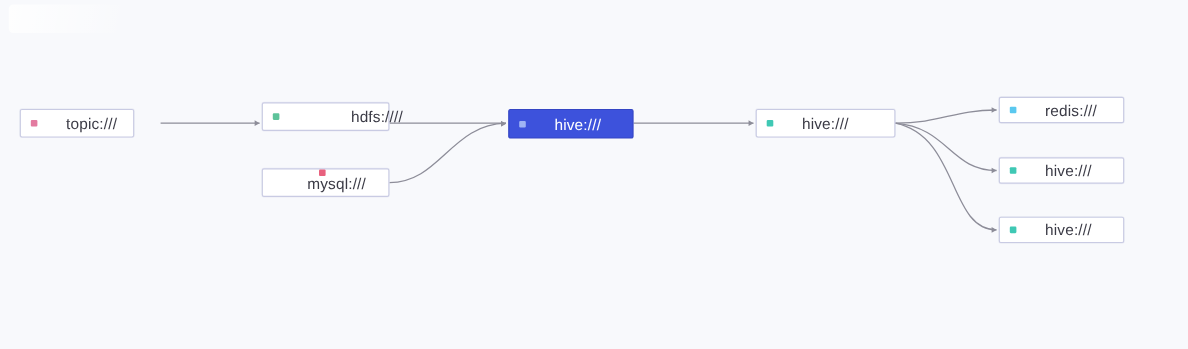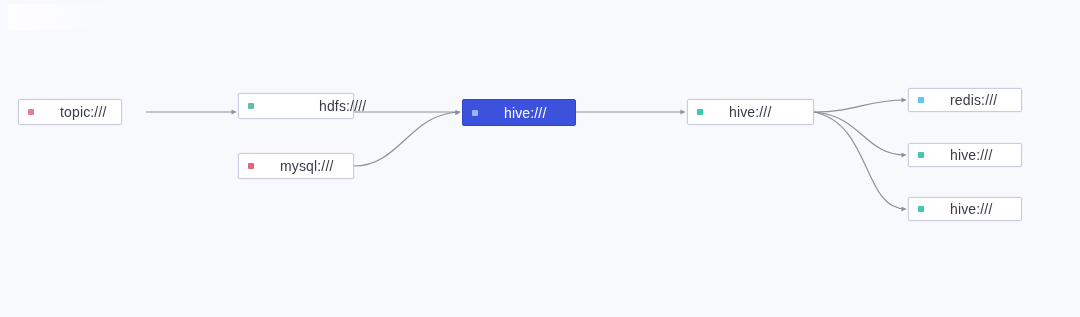--- a/index.html
+++ b/index.html
@@ -100,21 +100,21 @@
     </svg>
   <div id="node-layer">
       <div class="node" style="left: 18px; top: 99px; width: 104px; height: 26px;">
         <span class="bullet" style="background: rgb(227, 123, 160);"></span>
         <span class="label">topic:///</span>
       </div>
       <div class="node" style="left: 238px; top: 93px; width: 116px; height: 26px; gap: 39px;">
         <span class="bullet" style="background: rgb(93, 195, 154);"></span>
         <span class="label">hdfs:////</span>
       </div>
-      <div class="node" style="left: 238px; top: 153px; width: 116px; height: 26px;">
+      <div class="node" style="left: 238px; top: 153px; width: 116px; height: 26px; flex-direction: column;">
         <span class="bullet" style="background: rgb(232, 97, 126);"></span>
         <span class="label">mysql:///</span>
       </div>
       <div class="node selected" style="left: 462px; top: 99px; width: 114px; height: 27px; background: rgb(61, 82, 220);">
         <span class="bullet" style="background: rgb(159, 180, 245);"></span>
         <span class="label">hive:///</span>
       </div>
       <div class="node" style="left: 687px; top: 99px; width: 127px; height: 26px;">
         <span class="bullet" style="background: rgb(63, 200, 180);"></span>
         <span class="label">hive:///</span>

